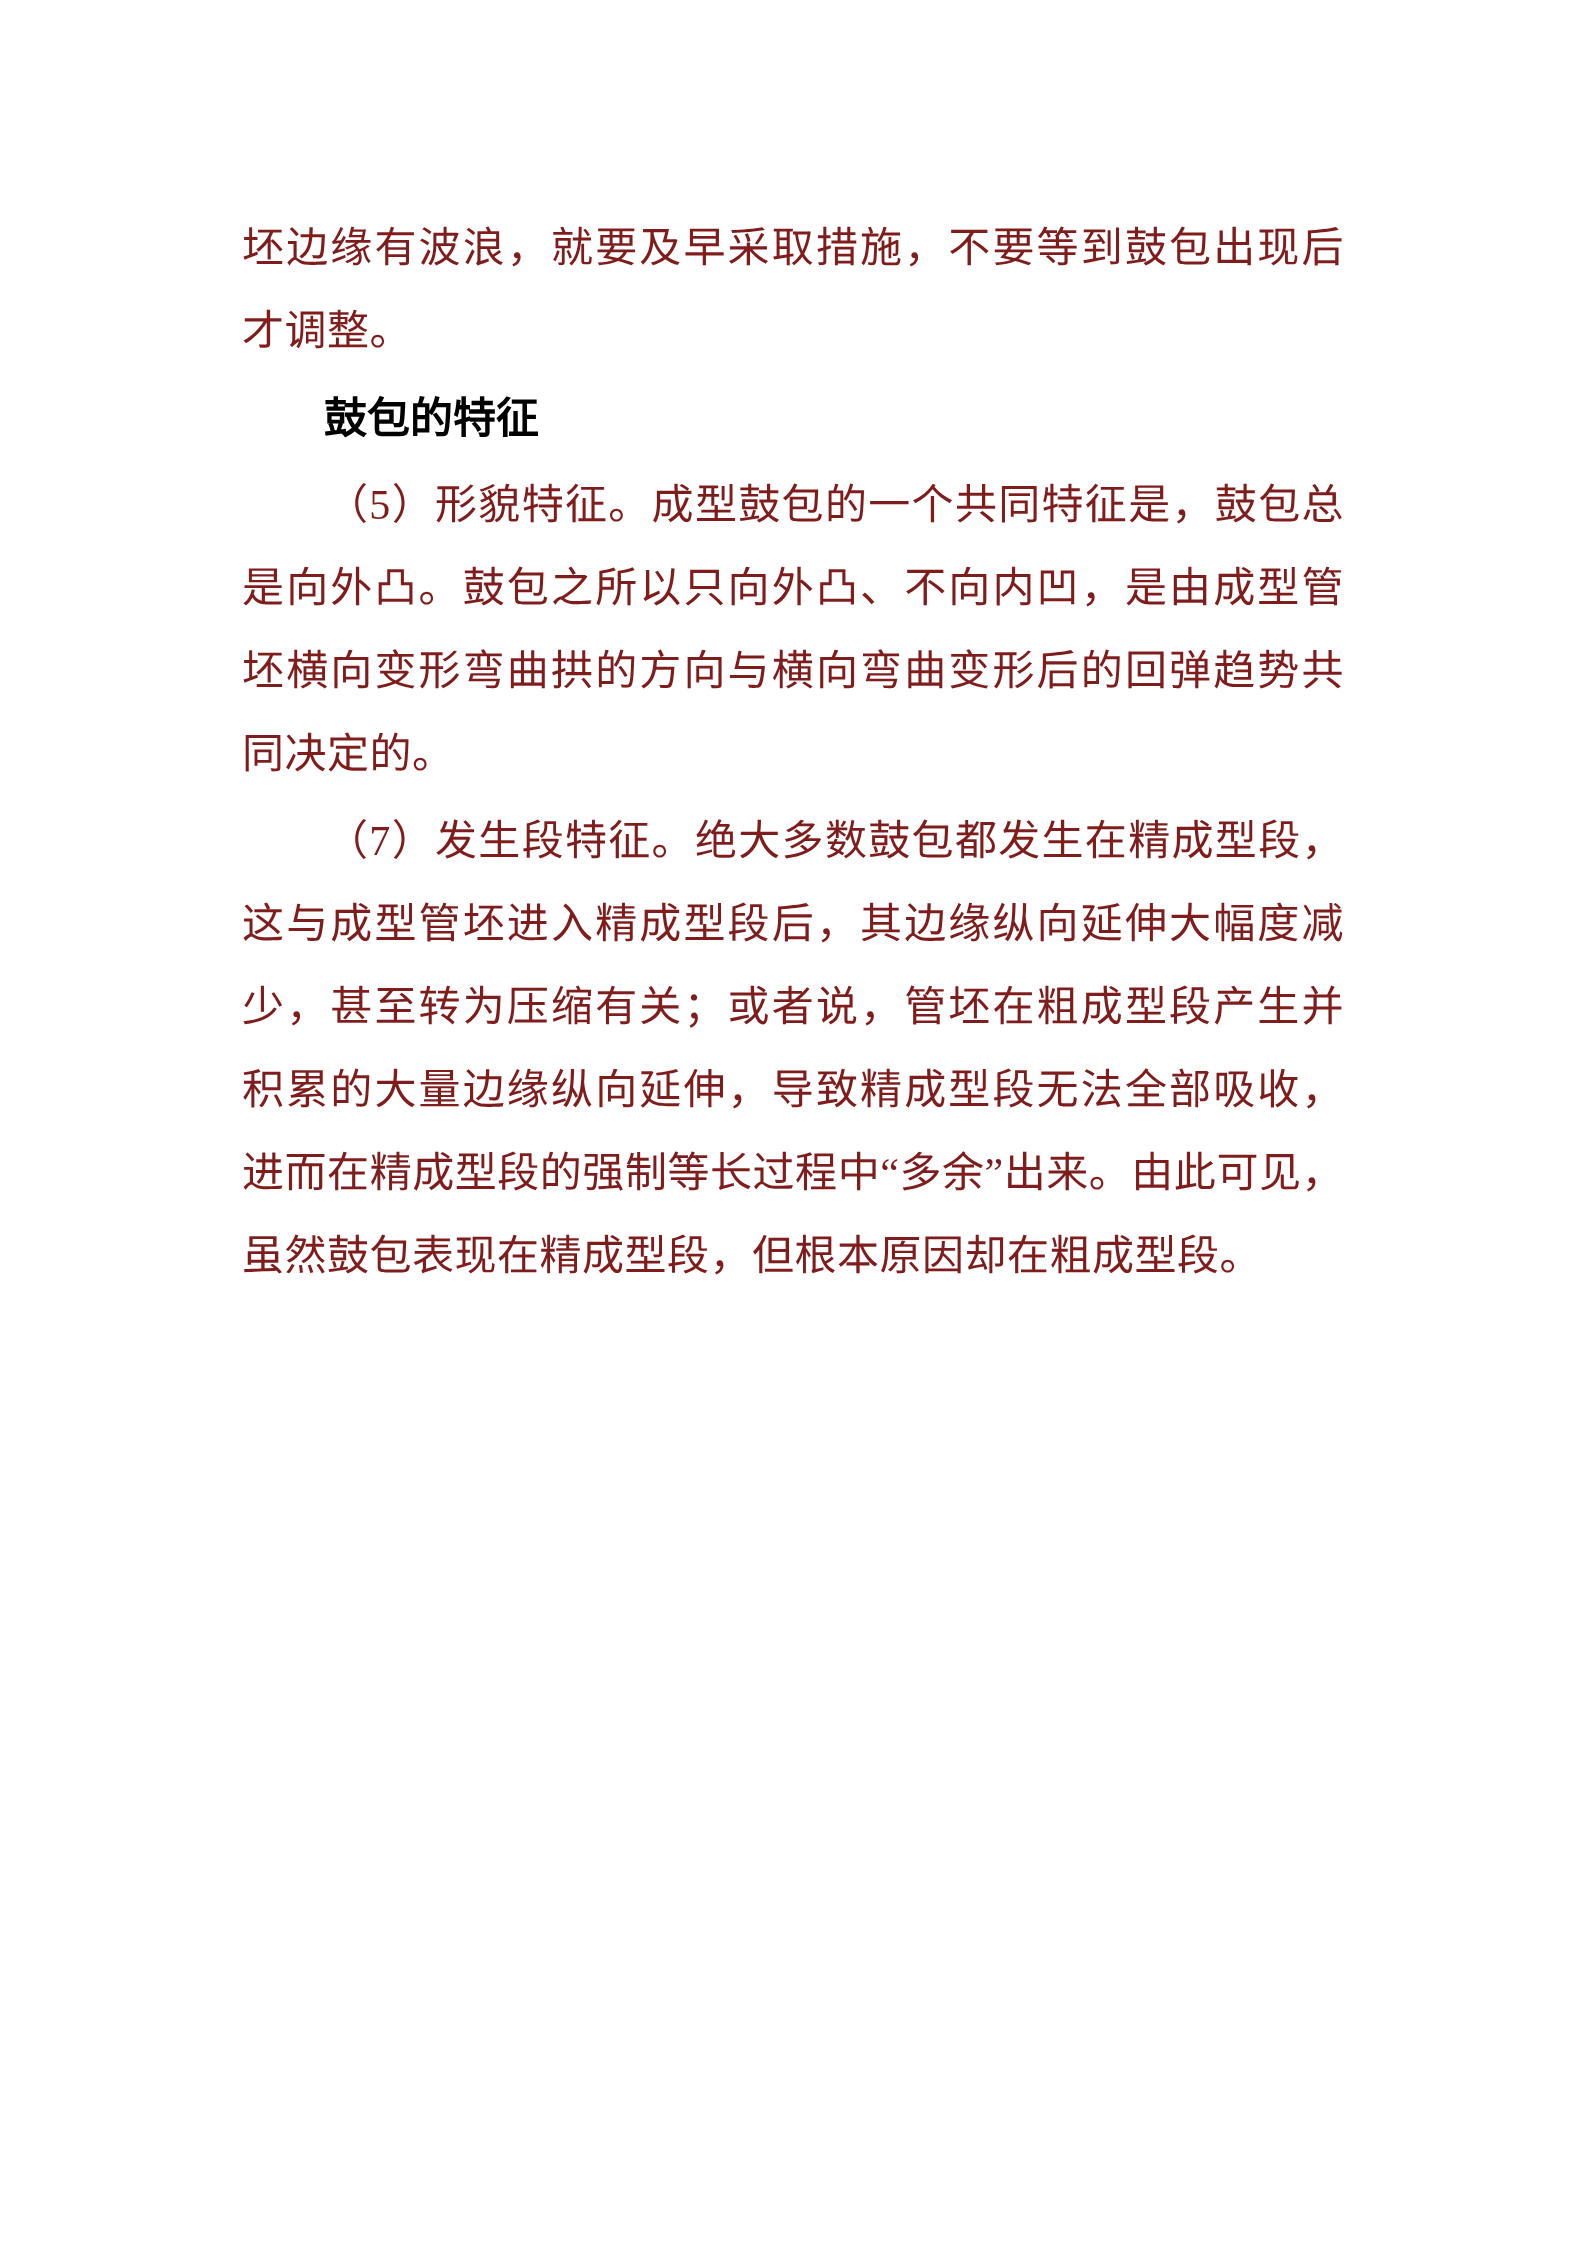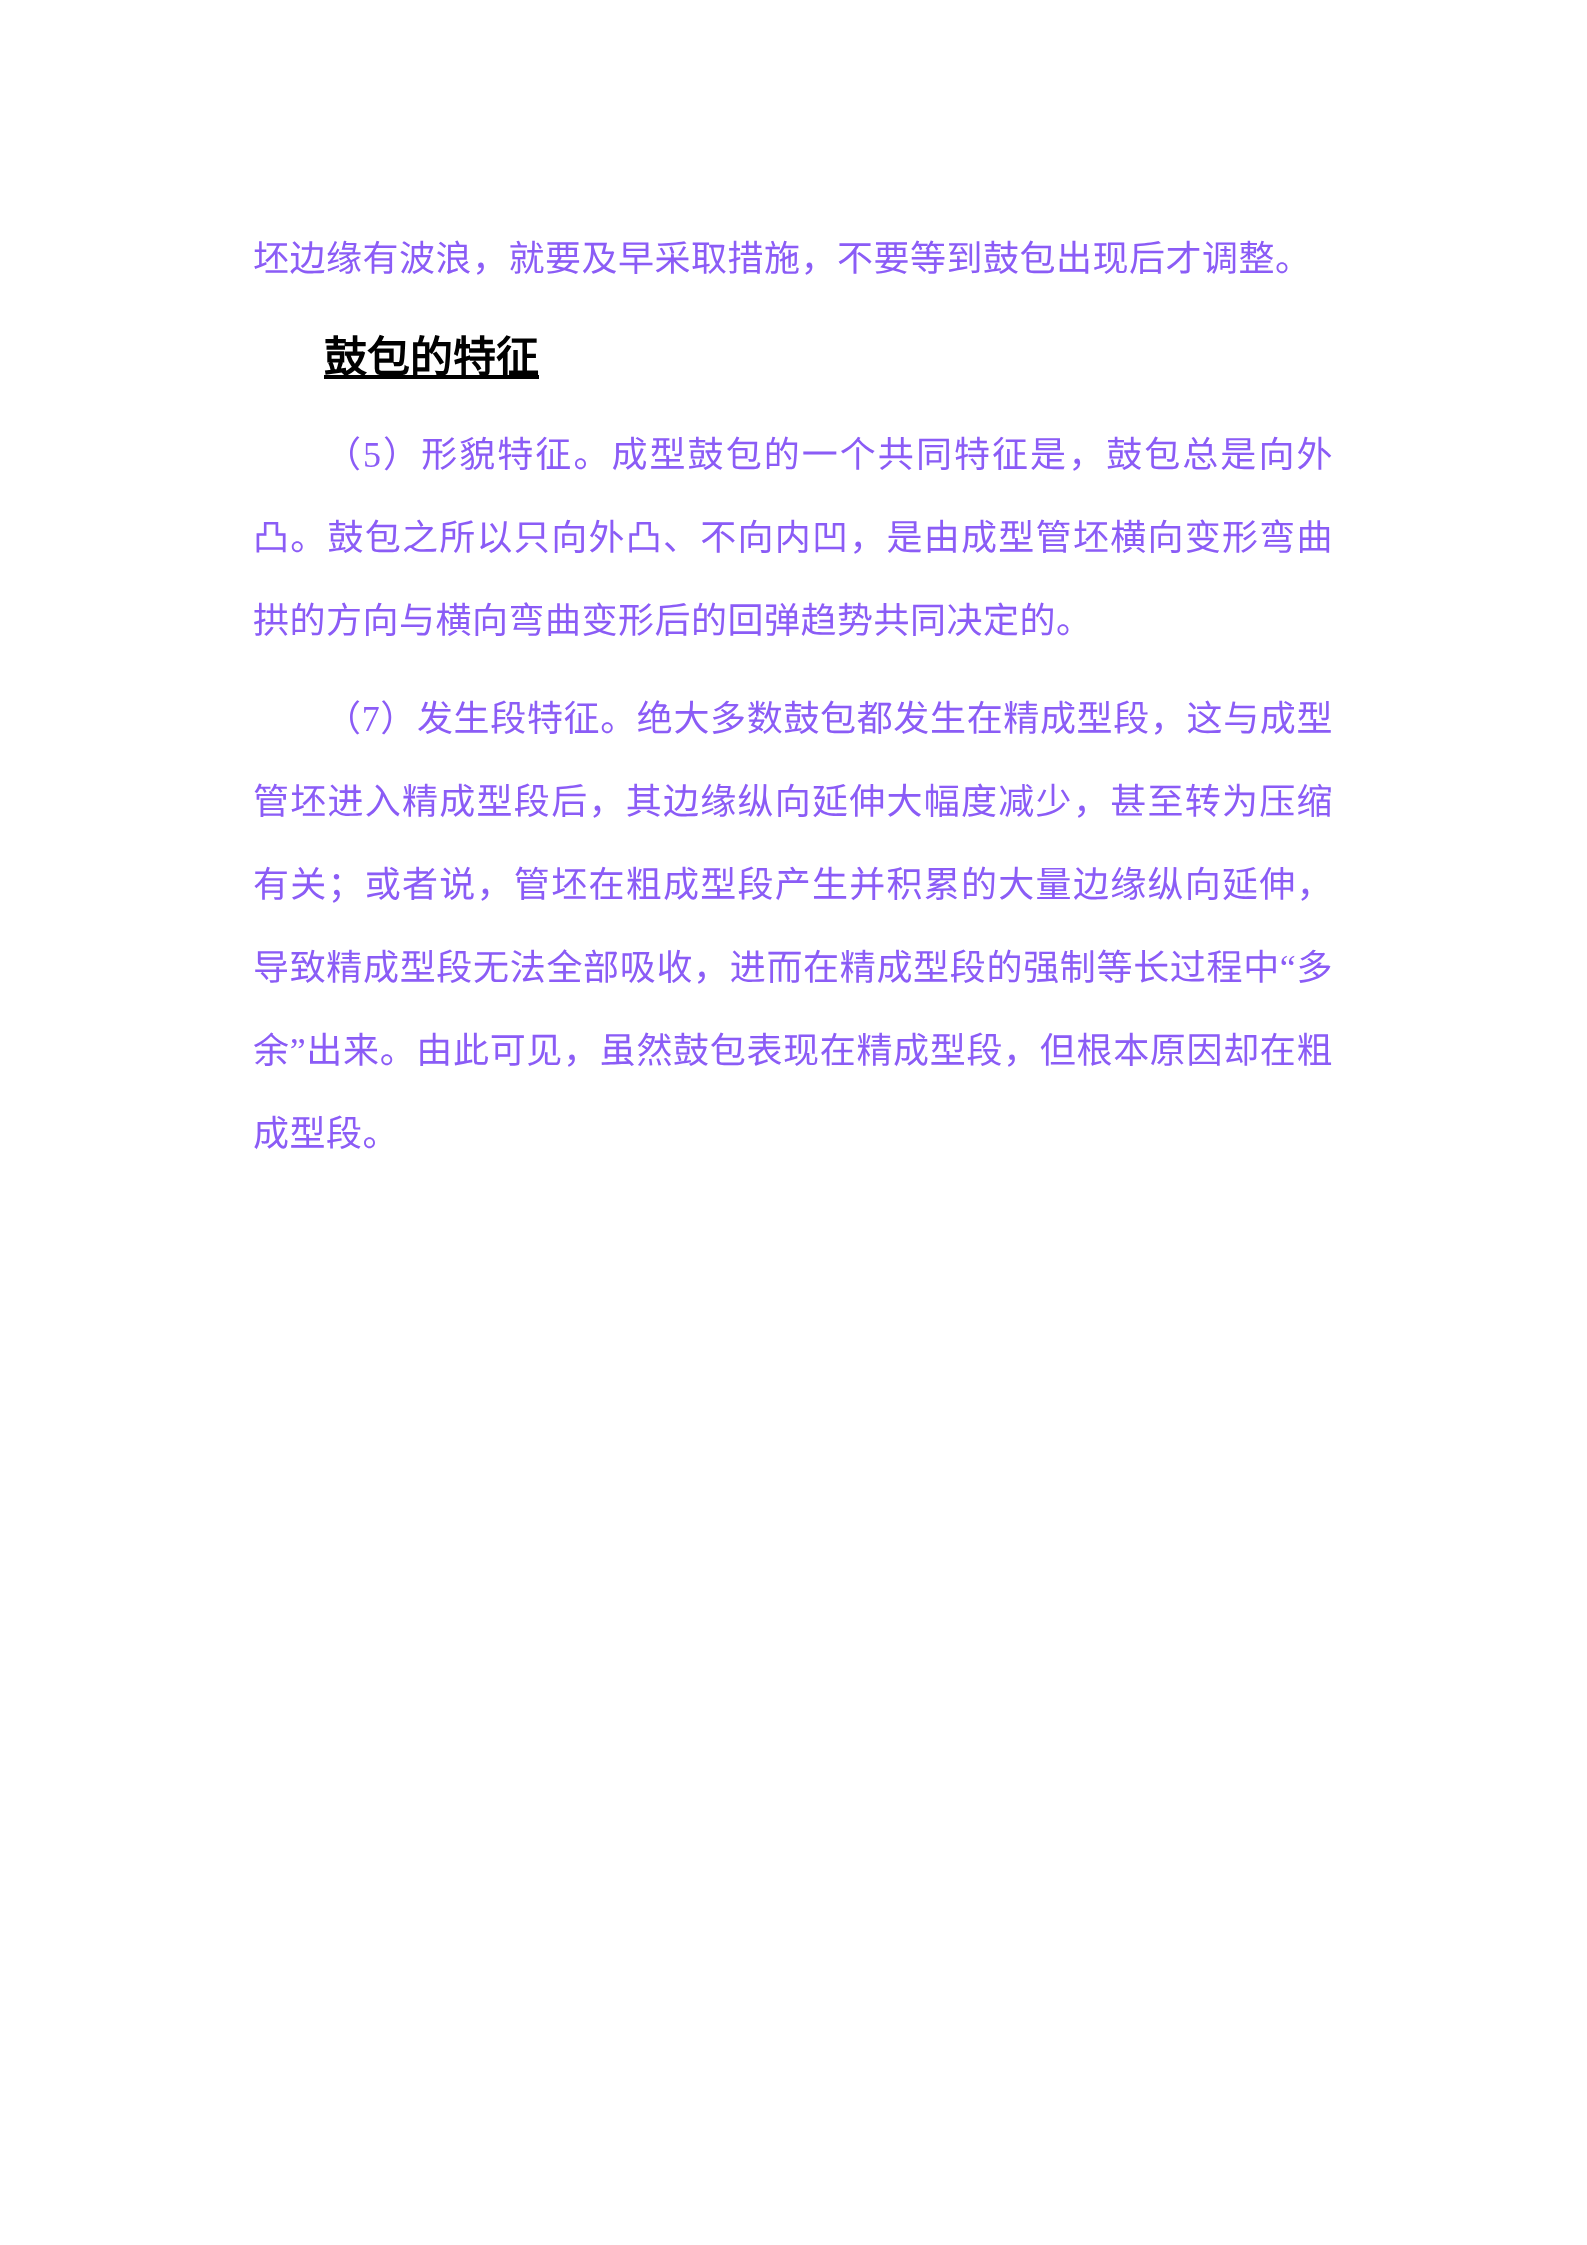--- a/index.html
+++ b/index.html
@@ -15,40 +15,39 @@
     box-sizing: border-box;
     padding: 203px 240px 0 238px;
     overflow: hidden;
     font-family: "Liberation Serif", "DejaVu Serif", serif;
     color: #000000;
   }
   .content {
     width: 1110px;
   }
   .para {
-    margin: 15px;
-    font-size: 36px;
+    margin: 4px;
+    font-size: 42px;
     line-height: 83px;
     text-align: justify;
     text-justify: inter-ideograph;
     letter-spacing: 0.5px;
     word-break: break-all;
-    color: #8b5cf6;
+    color: #7f1d1d;
   }
   .para.indent {
     text-indent: 2em;
   }
   .heading {
     margin: 0;
     font-size: 43px;
     line-height: 83px;
     font-weight: bold;
     text-indent: 2em;
     color: #000000;
-    text-decoration: underline;
   }
 </style>
 </head>
 <body>
 
 <div class="page">
   <div class="content">
     <p class="para">坯边缘有波浪，就要及早采取措施，不要等到鼓包出现后才调整。</p>
     <p class="heading">鼓包的特征</p>
     <p class="para indent">（5）形貌特征。成型鼓包的一个共同特征是，鼓包总是向外凸。鼓包之所以只向外凸、不向内凹，是由成型管坯横向变形弯曲拱的方向与横向弯曲变形后的回弹趋势共同决定的。</p>

